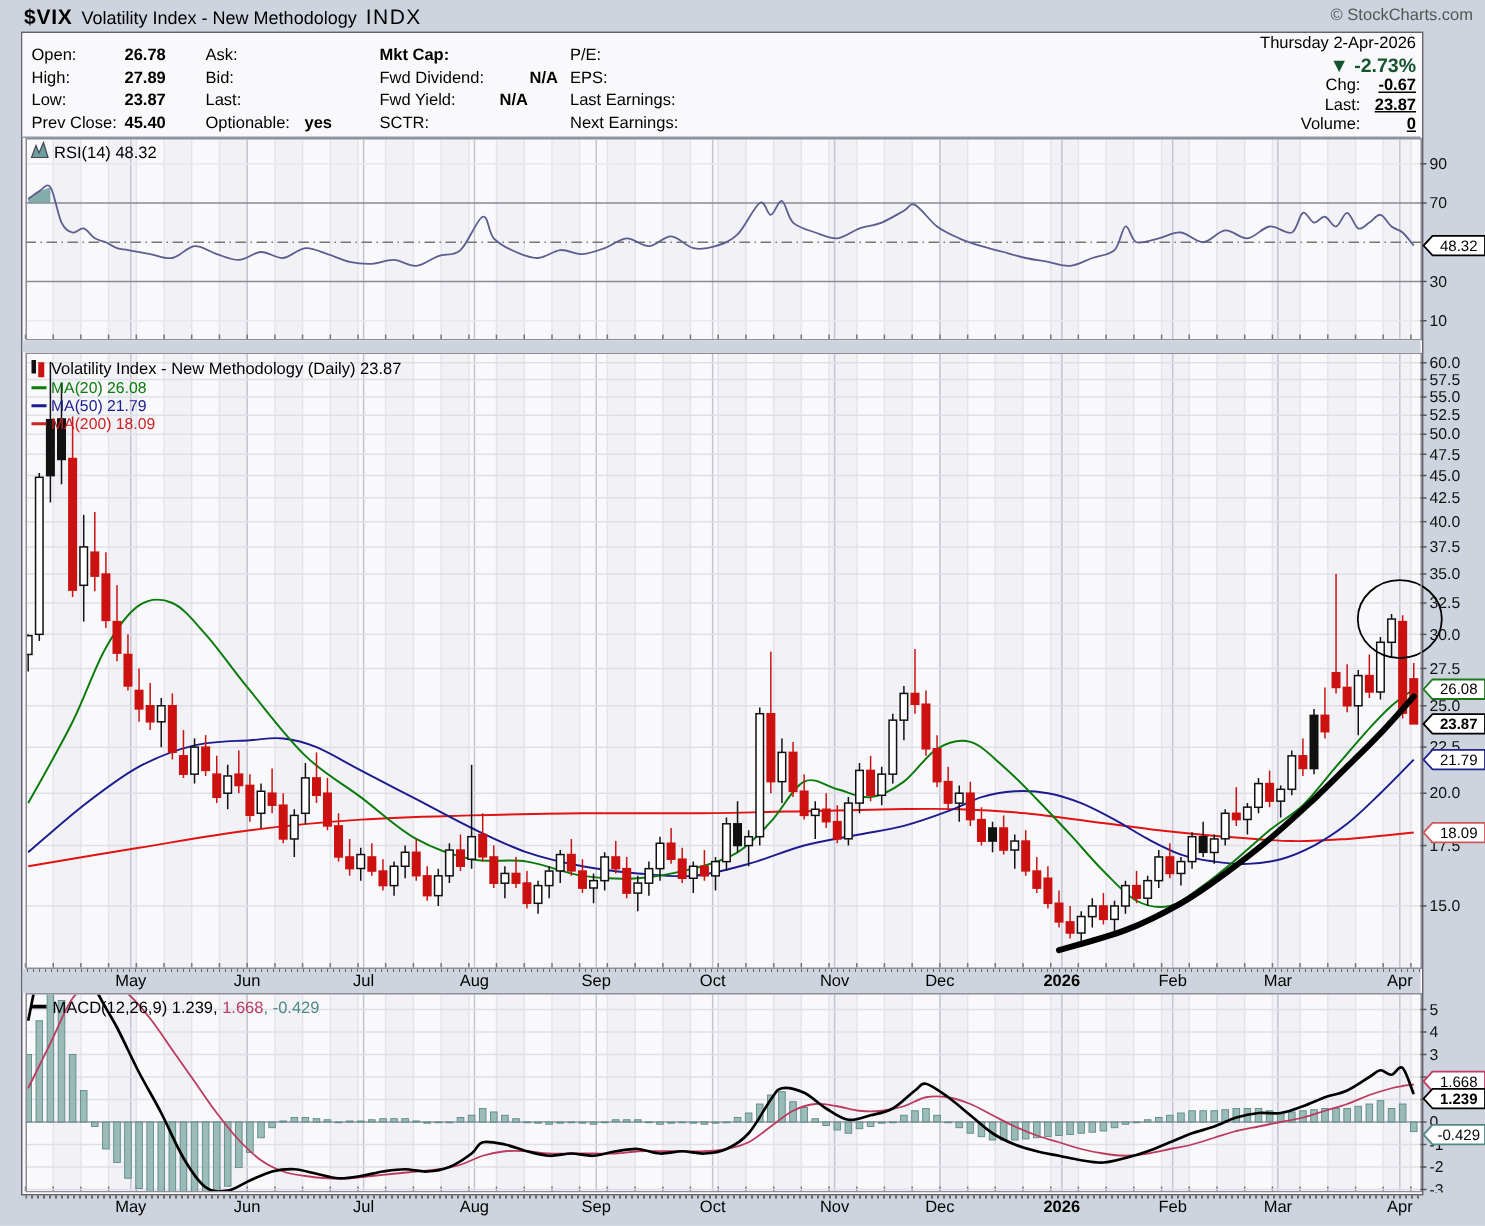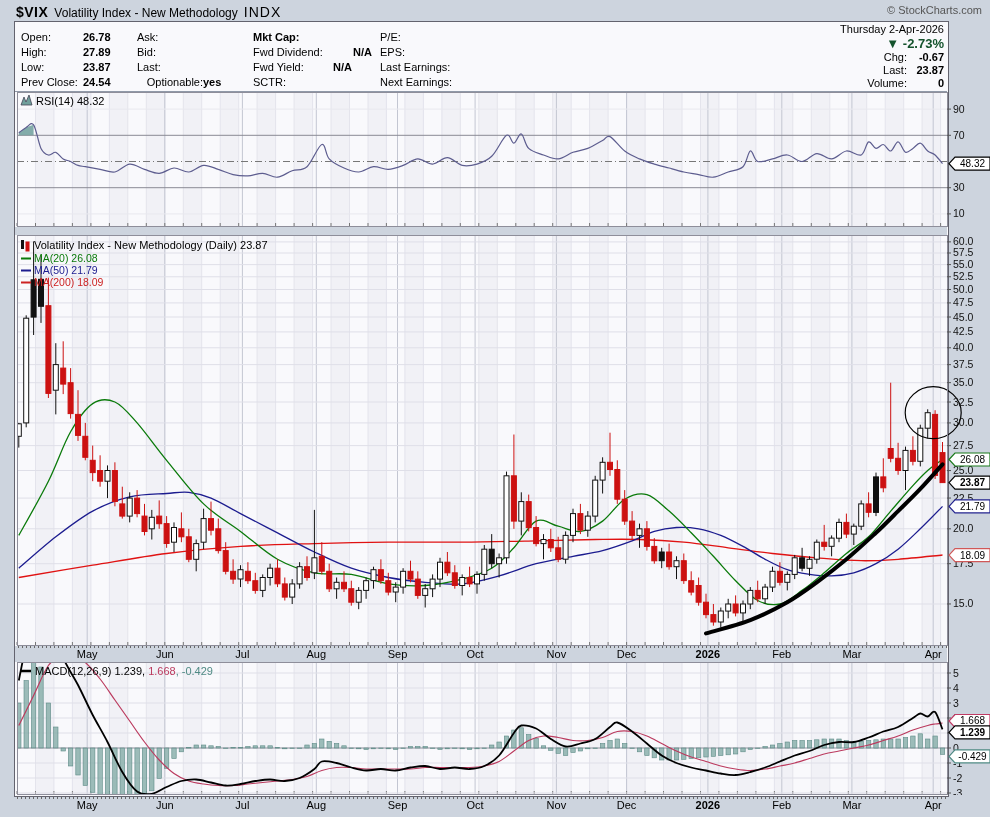--- a/index.html
+++ b/index.html
@@ -19,21 +19,21 @@
   #quote{position:absolute;left:15px;top:22px;width:932px;height:69px;
          background:#f9f9fc;border-bottom:1px solid #9099a8;font-size:11px;}
   .qcol{position:absolute;top:8px;}
   .qrow{height:15px;line-height:15px;white-space:nowrap;}
   .ql{display:inline-block;}
   .qv{font-weight:bold;}
   #qright{position:absolute;right:3px;top:1px;text-align:right;margin-left:27px;}
   #qdate{font-size:11px;height:13px;line-height:13px;}
   #qchg{font-size:13px;font-weight:bold;height:15px;line-height:15px;}
   .qr{font-size:11px;height:13px;line-height:13px;white-space:nowrap;}
-  .qr .qv{display:inline-block;min-width:34px;text-align:right;}
+  .qr .qv{display:inline-block;min-width:34px;text-align:right;text-decoration:underline;}
   
   .svgpanel{position:absolute;left:14px;}
   .divider{position:absolute;left:15px;top:227px;width:932px;height:8px;background:#cdd4de;}
   .mstrip{position:absolute;height:16px;font-size:11px;}
   .mstrip .ruler{position:absolute;left:3px;top:0;width:931px;height:2px;
       background:repeating-linear-gradient(90deg,#666 0 1px,transparent 1px 4px);}
   .mlabel{position:absolute;top:2px;transform:translateX(-50%);color:#000;}
   .mlabel.bold{font-weight:bold;}
   #mstrip1{left:15px;top:646px;width:932px;background:#cdd4de;}
   #mstrip2{left:14px;top:797px;width:976px;background:transparent;}
@@ -61,27 +61,27 @@
         <span>-2.73%</span>
       </div>
     <div class="qr"><span>Chg: </span><span class="qv">-0.67</span></div>
         <div class="qr"><span>Last: </span><span class="qv">23.87</span></div>
         <div class="qr"><span>Volume: </span><span class="qv">0</span></div>
       </div>
   <div class="qcol" style="left: 6px;">
         <div class="qrow"><span class="ql" style="width: 62px;">Open:</span><b class="qv">26.78</b></div>
         <div class="qrow"><span class="ql" style="width: 62px;">High:</span><b class="qv">27.89</b></div>
         <div class="qrow"><span class="ql" style="width: 62px;">Low:</span><b class="qv">23.87</b></div>
-        <div class="qrow"><span class="ql" style="width: 62px;">Prev Close:</span><b class="qv">24.54</b></div>
+        <div class="qrow"><span class="ql" style="width: 62px;">Prev Close:</span><b class="qv">45.40</b></div>
       </div>
       <div class="qcol" style="left: 122px;">
         <div class="qrow"><span class="ql" style="width: 66px;">Ask:</span><b class="qv"></b></div>
         <div class="qrow"><span class="ql" style="width: 66px;">Bid:</span><b class="qv"></b></div>
         <div class="qrow"><span class="ql" style="width: 66px;">Last:</span><b class="qv"></b></div>
-        <div class="qrow"><span class="ql" style="width: 66px; text-align: right;">Optionable:</span><b class="qv">yes</b></div>
+        <div class="qrow"><span class="ql" style="width: 66px;">Optionable:</span><b class="qv">yes</b></div>
       </div>
       <div class="qcol" style="left: 238px;">
         <div class="qrow"><span class="ql" style="width: 80px; font-weight: bold;">Mkt Cap:</span><b class="qv"></b></div>
         <div class="qrow"><span class="ql" style="width: 100px;">Fwd Dividend:</span><b class="qv">N/A</b></div>
         <div class="qrow"><span class="ql" style="width: 80px;">Fwd Yield:</span><b class="qv">N/A</b></div>
         <div class="qrow"><span class="ql" style="width: 80px;">SCTR:</span><b class="qv"></b></div>
       </div>
       <div class="qcol" style="left: 365px;">
         <div class="qrow"><span class="ql" style="width: 84px;">P/E:</span><b class="qv"></b></div>
         <div class="qrow"><span class="ql" style="width: 84px;">EPS:</span><b class="qv"></b></div>

